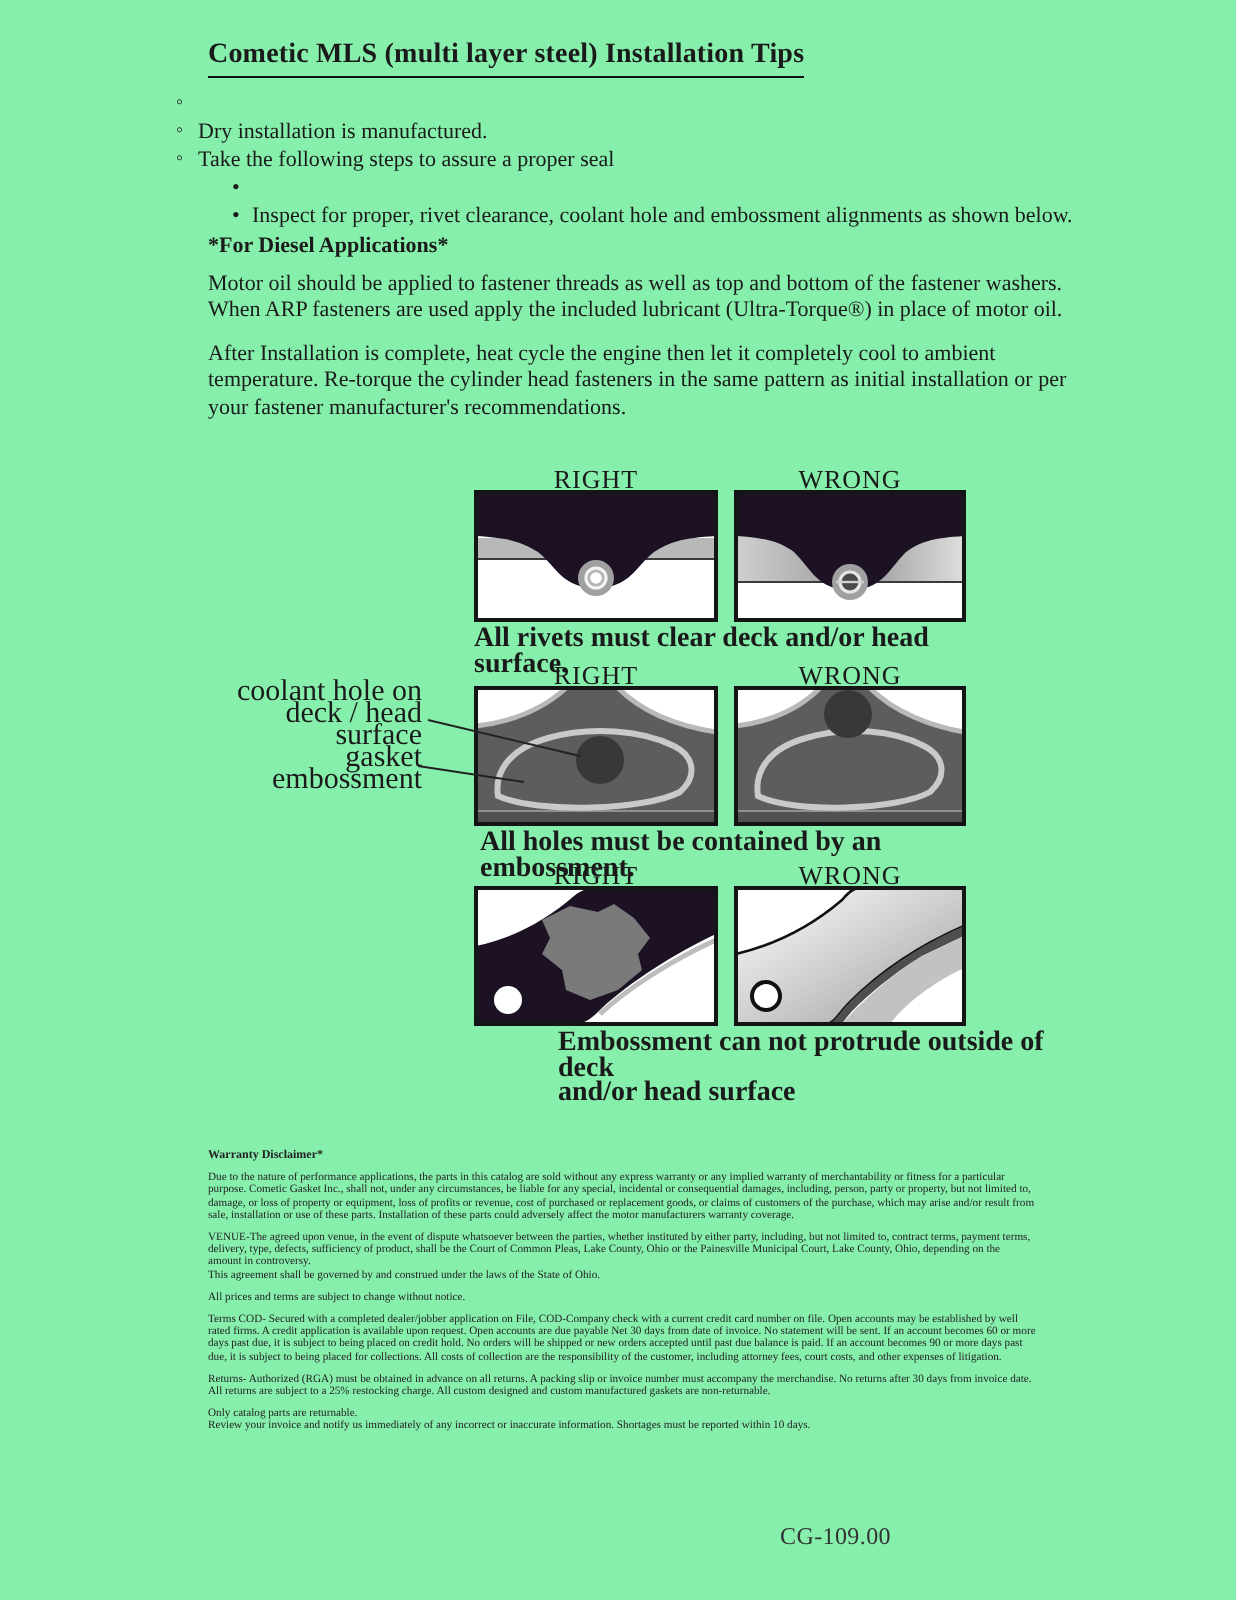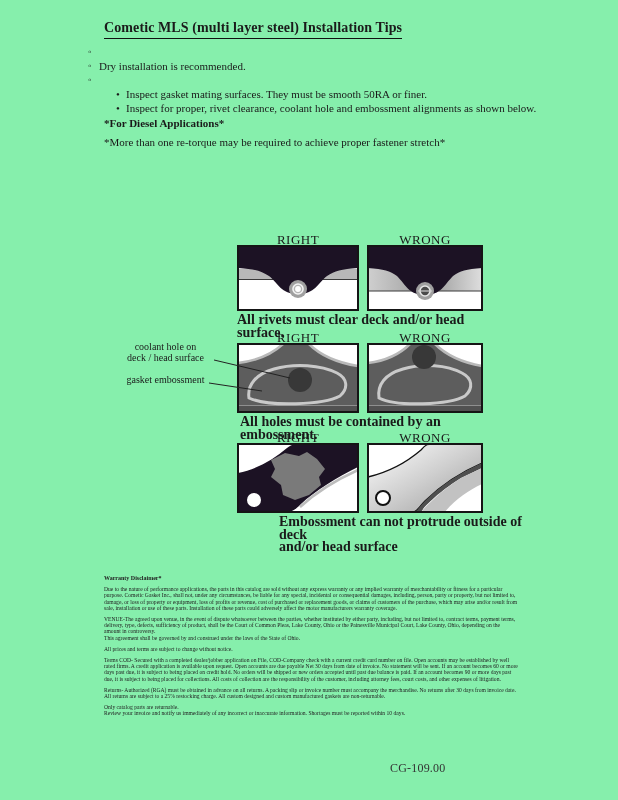--- a/index.html
+++ b/index.html
@@ -28,21 +28,21 @@
   .fig-label.r{left:0;width:122px;}
   .fig-label.w{left:130px;width:116px;}
   .panel{position:absolute;top:13px;display:block;}
   .panel.p1{left:0;}
   .panel.p2{left:130px;}
   .fig-caption{position:absolute;font-weight:bold;font-size:14px;line-height:12.5px;white-space:pre-line;width:260px;}
   .row1 .fig-caption{top:82px;left:0;}
   .row2 .fig-caption{top:86px;left:3px;}
   .row3 .fig-caption{top:86px;left:0;margin-left:42px;}
   
-  .side-label{position:absolute;text-align:center;font-size:10px;line-height:11px;white-space:pre-line;width:115px;left:108px;color:#1a1a1a;}
+  .side-label{position:absolute;text-align:right;font-size:15px;line-height:11px;white-space:pre-line;width:115px;left:96px;color:#1a1a1a;}
   .side-label.coolant{top:341px;}
   .side-label.emboss{top:374px;}
   .leader-overlay{position:absolute;left:0;top:0;width:618px;height:800px;pointer-events:none;}
   
   .disclaimer{position:absolute;left:104px;top:575px;width:414px;font-size:5.6px;line-height:6.2px;color:#222;}
   .disclaimer h4{margin:0 0 5px 0;font-size:6px;}
   .disclaimer p{margin:0 0 5px 0;white-space:pre-line;}
   
   .page-num{position:absolute;left:390px;top:761px;font-size:12px;color:#333;letter-spacing:.2px;}
 </style>
@@ -52,38 +52,39 @@
 <div class="page">
 
   <div class="title">Cometic MLS (multi layer steel) Installation Tips</div>
 
   <div class="bullets">
     <div class="b-row">
       <span class="marker">◦</span>
     </div>
     <div class="b-row">
       <span class="marker">◦</span>
-      <span>Dry installation is recommended.</span>
+      <span>Dry installation is manufactured.</span>
     </div>
     <div class="b-row">
       <span class="marker">◦</span>
+      <span>Take the following steps to assure a proper seal</span>
     </div>
     <div class="b-row sub">
       <span class="marker">•</span>
-      <span>Inspect gasket mating surfaces.  They must be smooth 50RA or finer.</span>
     </div>
     <div class="b-row sub">
       <span class="marker">•</span>
       <span>Inspect for proper, rivet clearance, coolant hole and embossment alignments as shown below.</span>
     </div>
   </div>
 
   <div class="diesel">
     <h3>*For Diesel Applications*</h3>
-    <p>*More than one re-torque may be required to achieve proper fastener stretch*</p>
+    <p>Motor oil should be applied to fastener threads as well as top and bottom of the fastener washers. When ARP fasteners are used apply the included lubricant (Ultra-Torque®) in place of motor oil.</p>
+    <p>After Installation is complete, heat cycle the engine then let it completely cool to ambient temperature. Re-torque the cylinder head fasteners in the same pattern as initial installation or per your fastener manufacturer's recommendations.</p>
   </div>
 
   <div class="fig-row row1" style="top:232px">
     <div class="fig-label r">RIGHT</div>
     <div class="fig-label w">WRONG</div>
     <svg class="panel p1" width="122" height="66" viewBox="0 0 122 66">
       <rect x="0" y="0" width="122" height="66" fill="#ffffff"></rect>
       <rect x="1" y="24" width="120" height="10" fill="#b8b8b8"></rect>
       <line x1="1" y1="34.5" x2="121" y2="34.5" stroke="#3a3a3a" stroke-width="1"></line>
       <path d="M1,1 H121 V23 C104,24 98,26 90,31 C81,38 78,49 61,49 C44,49 41,38 32,31 C24,26 18,24 1,23 Z" fill="#1c1224"></path>

